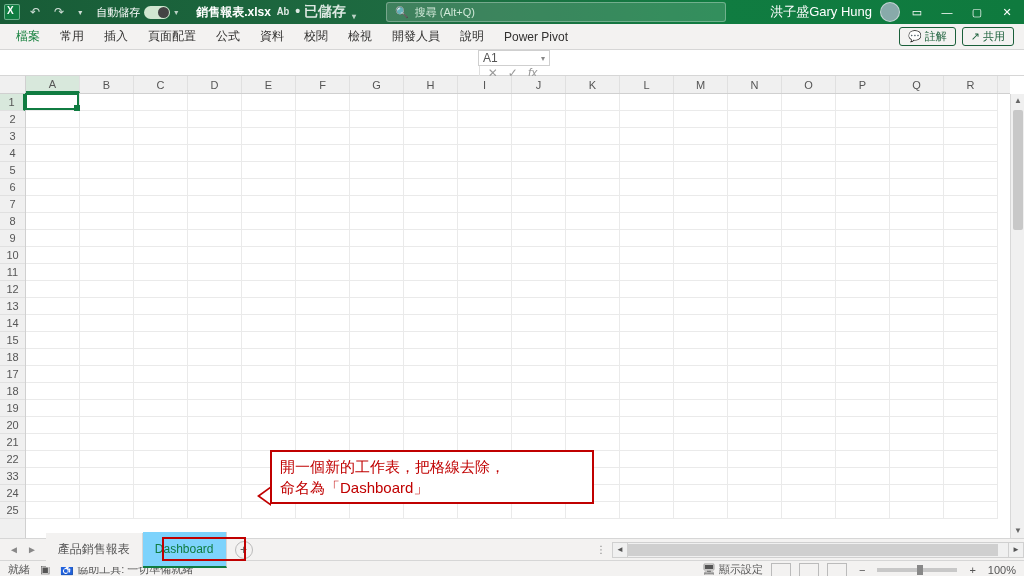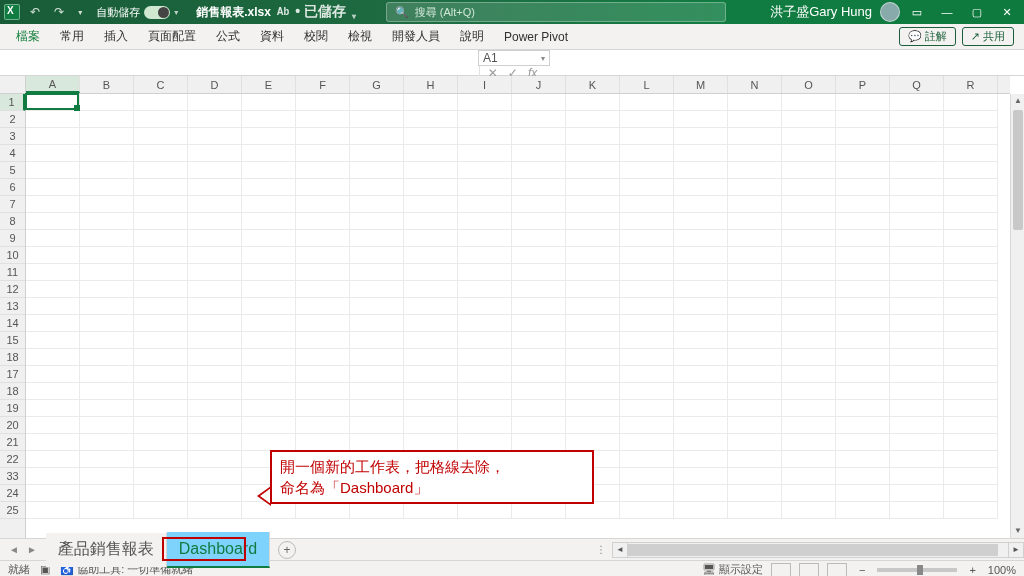--- a/index.html
+++ b/index.html
@@ -58,21 +58,21 @@
 
 
 .callout { position:absolute; border:2px solid #c00000; background:#fff; padding:4px 8px; color:#c00000; font-size:15px; line-height:1.4; z-index:20; }
 .callout-tail { position:absolute; width:0; height:0; border-top:10px solid transparent; border-bottom:10px solid transparent; border-right:14px solid #c00000; z-index:19; }
 .callout-tail::after { content:""; position:absolute; left:3px; top:-8px; border-top:8px solid transparent; border-bottom:8px solid transparent; border-right:11px solid #fff; }
 
 
 .sheetbar { height: 22px; background:#f3f2f1; border-top:1px solid #d6d6d6; display:flex; align-items:center; position:relative; }
 .sheet-nav { display:flex; gap:2px; padding:0 6px; color:#888; }
 .sheet-nav span { cursor:pointer; padding:0 3px; font-size:10px; }
-.sheet-tab { padding: 17px 12px; font-size:16px; border-right:1px solid #d6d6d6; cursor:pointer; background:#f3f2f1; color:#555; height:22px; display:flex; align-items:center; }
+.sheet-tab { padding: 17px 12px; font-size:12px; border-right:1px solid #d6d6d6; cursor:pointer; background:#f3f2f1; color:#555; height:22px; display:flex; align-items:center; }
 .sheet-tab.active { background:#7dd3fc; color:#107c41; border-bottom:2px solid #107c41; position:relative; top:0; }
 .sheet-add { margin-left:8px; width:18px; height:18px; border:1px solid #bbb; border-radius:50%; display:flex; align-items:center; justify-content:center; font-size:12px; color:#666; cursor:pointer; }
 .sheet-hscroll { margin-left:auto; display:flex; align-items:center; gap:0; height:16px; }
 .sheet-hscroll .btn { width:16px; height:16px; background:#f0f0f0; border:1px solid #d0d0d0; font-size:8px; display:flex; align-items:center; justify-content:center; cursor:pointer; color:#555; }
 .sheet-hscroll .track { width:380px; height:16px; background:#f0f0f0; border-top:1px solid #d0d0d0; border-bottom:1px solid #d0d0d0; position:relative; }
 .sheet-hscroll .thumb { position:absolute; left:0; top:1px; width:370px; height:12px; background:#cfcfcf; }
 .sheet-highlight { position:absolute; border:2px solid #c00000; pointer-events:none; z-index:25; }
 
 
 .statusbar { height: 18px; background:#f3f2f1; border-top:1px solid #d6d6d6; display:flex; align-items:center; font-size:11px; color:#555; padding:0 8px; gap:10px; }

